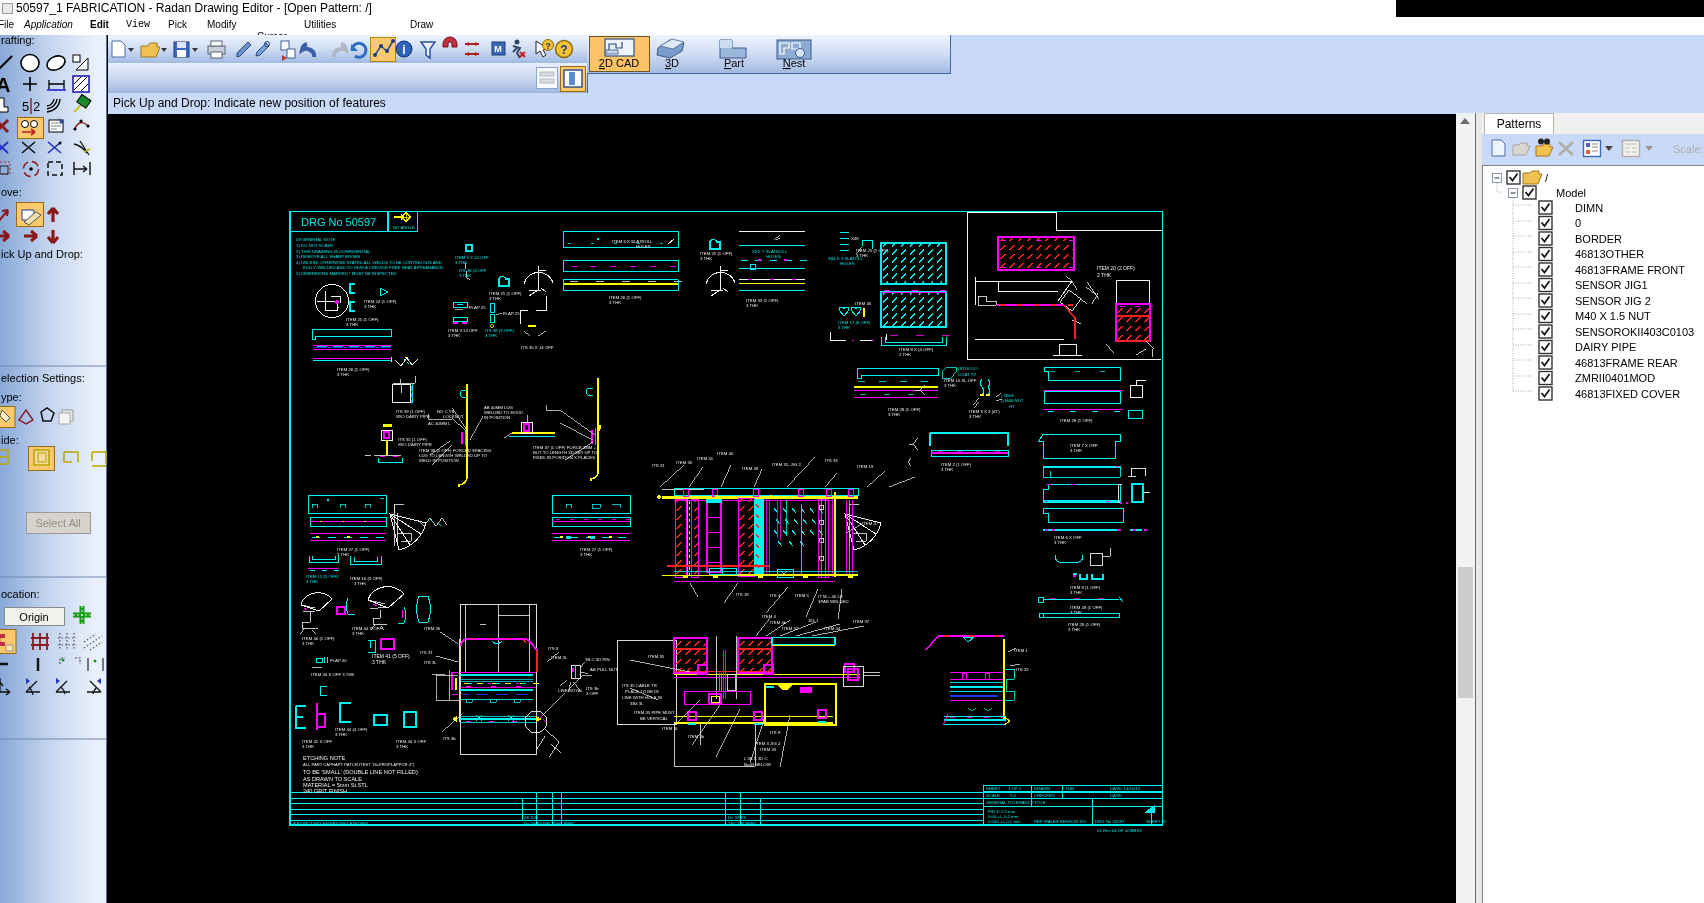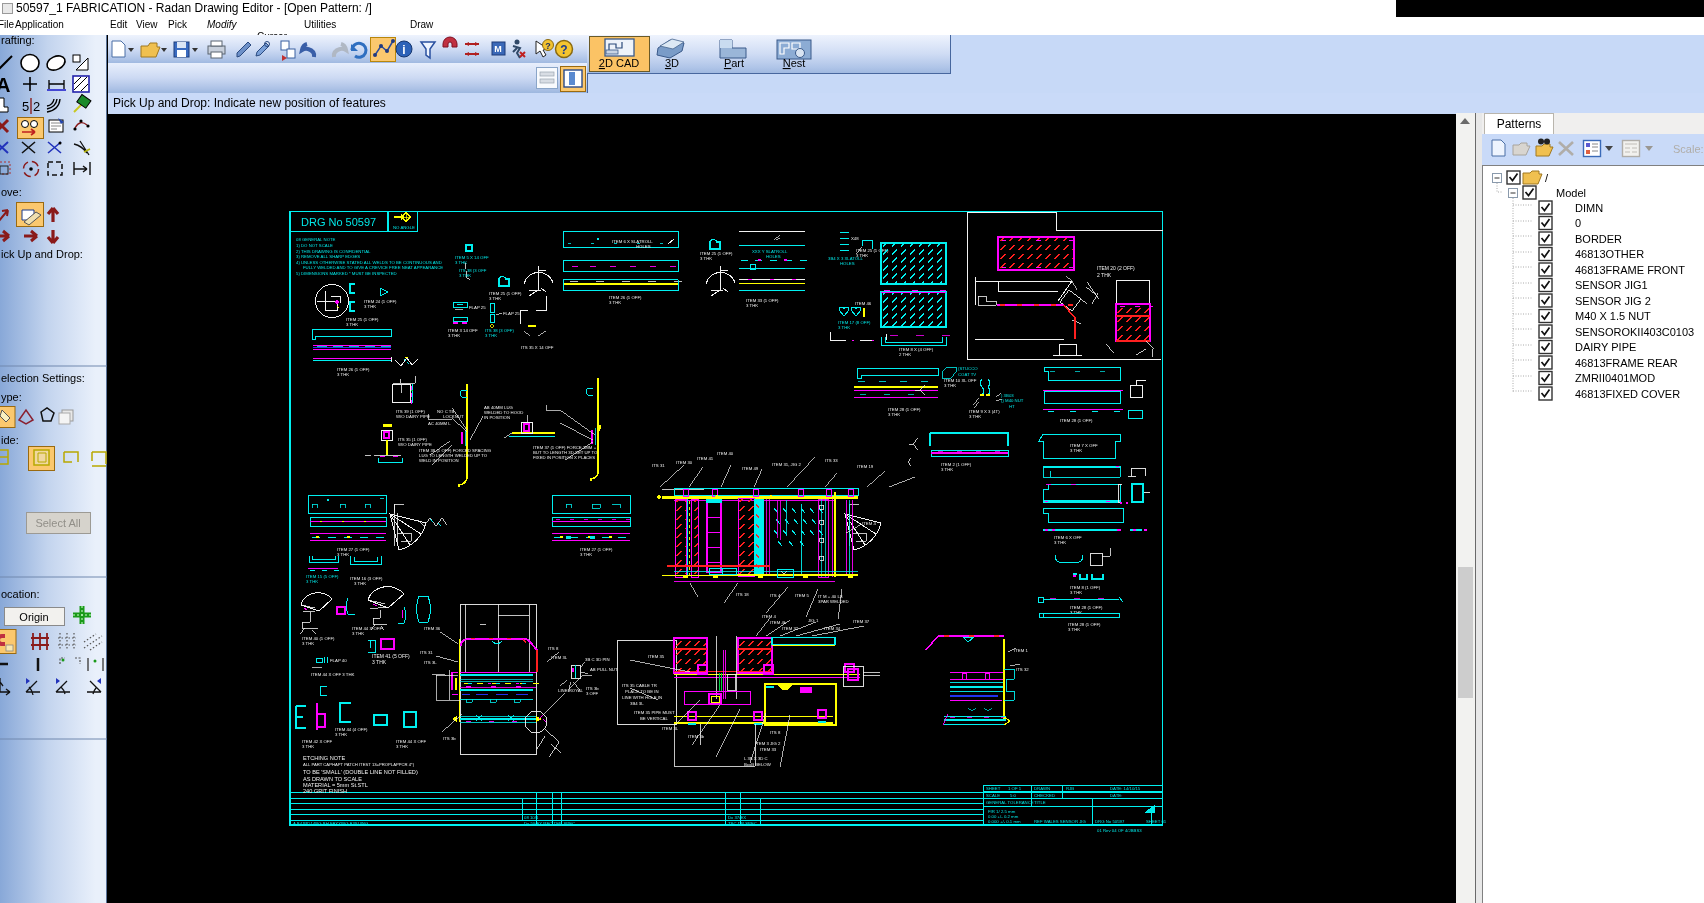--- a/index.html
+++ b/index.html
@@ -38,25 +38,25 @@
     text-align:center;line-height:20px;box-sizing:border-box;}
   #rtoolbar{left:1482px;top:134px;width:222px;height:31px;background:#c9daf8;}
   #rtree{left:1482px;top:165px;width:222px;height:738px;background:#fff;
     border-top:1px solid #808080;border-left:1px solid #808080;box-sizing:border-box;}
 </style>
 </head>
 <body>
 <div id="titlebar" class="abs"><span style="display:inline-block;width:9px;height:9px;border:1px solid #9a9a9a;background:#e8e8e8;margin:3px 3px 0 2px;vertical-align:top;"></span>50597_1 FABRICATION - Radan Drawing Editor - [Open Pattern: /]</div>
 <div id="menubar" class="abs">
 <span style="left:-2px;">File</span>
-    <span style="left:15px;">Application</span>
-    <span style="left:110px;">Edit</span>
-    <span style="left:136px;">View</span>
+    <span style="left:24px;font-style:italic;">Application</span>
+    <span style="left:90px;font-weight:bold;">Edit</span>
+    <span style="left:126px;font-family:Liberation Mono, monospace;">View</span>
     <span style="left:168px;">Pick</span>
-    <span style="left:207px;font-style:italic;">Modify</span>
+    <span style="left:207px;">Modify</span>
     <span style="left:257px;margin-top:12px;">Cursor</span>
     <span style="left:304px;">Utilities</span>
     <span style="left:354px;margin-top:40px;">Plug-Ins</span>
     <span style="left:410px;">Draw</span>
 </div>
 <div id="topflat" class="abs"></div>
 <div id="tb1" class="abs"></div>
 <div id="tb2" class="abs"></div>
 <div id="tb3" class="abs"></div>
 <div id="statusbar" class="abs">Pick Up and Drop: Indicate new position of features</div>

